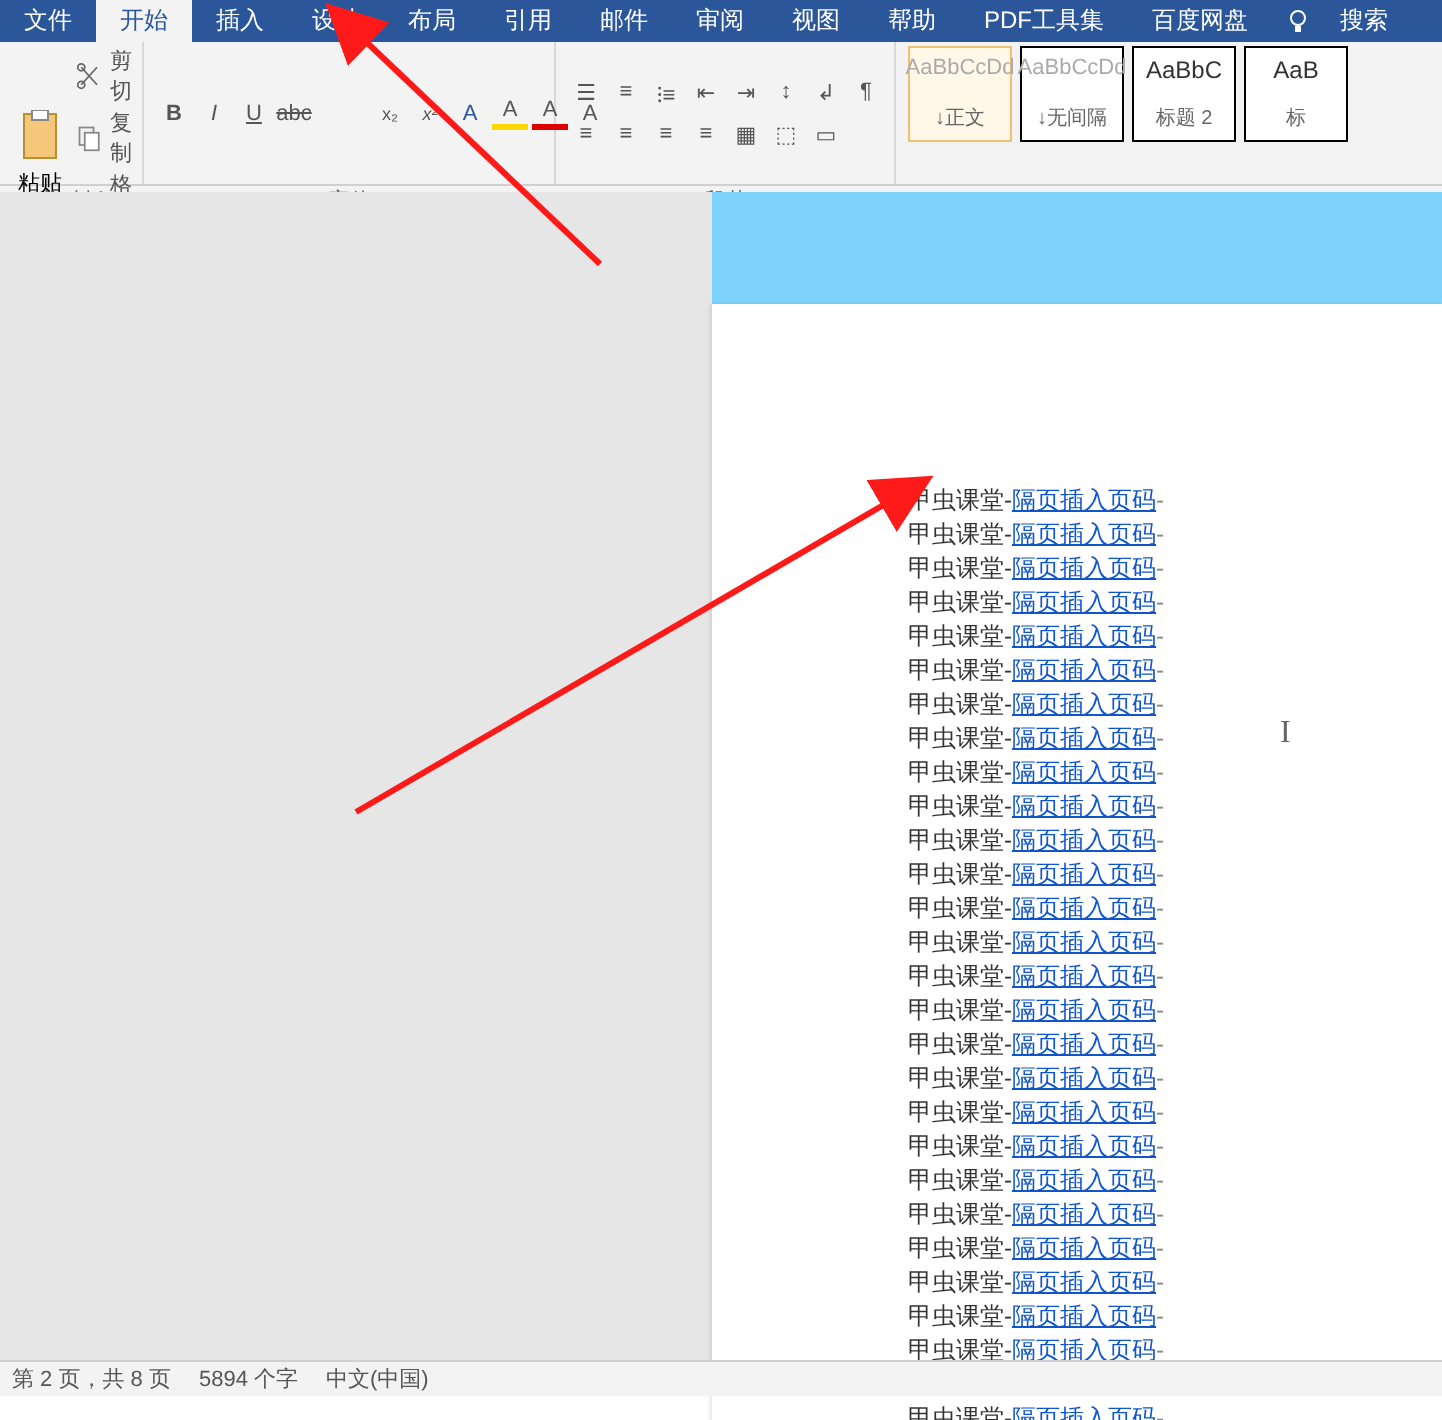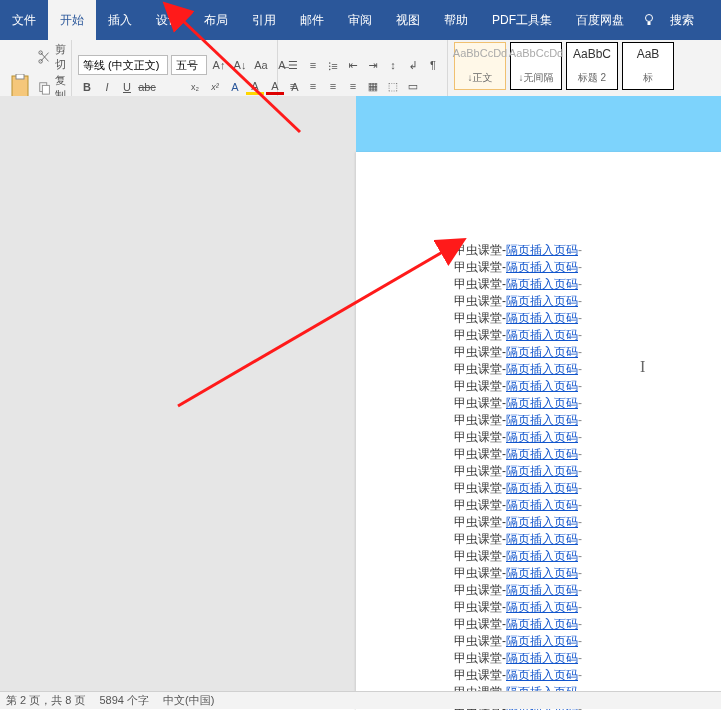--- a/index.html
+++ b/index.html
@@ -1,20 +1,20 @@
 <!DOCTYPE html>
 <html><head>
   <meta charset="utf-8">
   <style>
     * { margin: 0; padding: 0; box-sizing: border-box; font-family: "Microsoft YaHei", sans-serif; }
     body { width: 721px; height: 710px; overflow: hidden; background: #fff; position: relative; }
 
     .menu-bar {
       background: #2b579a;
-      height: 40px;
+      height: 21px;
       display: flex;
       align-items: stretch;
       color: #fff;
       font-size: 12px;
       text-align: right;
     }
     .menu-item {
       padding: 0 12px;
       display: flex;
       align-items: center;
@@ -139,21 +139,21 @@
       left: 640px;
       width: 1px;
       height: 14px;
       font-family: serif;
       color: #666;
     }
 
     
     .status-bar {
       position: absolute;
-      left: 0; right: 0; bottom: 1px;
+      left: 0; right: 0; bottom: 12px;
       height: 18px;
       background: #f3f3f3;
       border-top: 1px solid #d0d0d0;
       display: flex;
       align-items: center;
       gap: 14px;
       padding: 0 6px;
       font-size: 11px;
       color: #555;
     }
@@ -222,32 +222,20 @@
               </svg></span>
           <span>格式刷</span>
         </div>
       </div>
     </div>
   </div>
 
   <div class="ribbon-group" style="width:206px">
     <div class="ribbon-group-body">
       <div class="font-rows">
-        <div class="font-row1">
-          <div class="font-select font-name">
-              <span>等线 (中文正文)</span>
-            </div>
-          <div class="font-select font-size">
-              <span>五号</span>
-            </div>
-          <span class="icon-btn">A↑</span>
-          <span class="icon-btn">A↓</span>
-          <span class="icon-btn">Aa</span>
-          <span class="icon-btn">A̶</span>
-        </div>
         <div class="font-row2">
           <span class="icon-btn bold">B</span>
           <span class="icon-btn italic">I</span>
           <span class="icon-btn underline">U</span>
           <span class="icon-btn strike">abc</span>
           <span class="icon-btn subscript">x₂</span>
           <span class="icon-btn superscript">x²</span>
           <span class="icon-btn" style="color:#2b579a">A</span>
           <span class="icon-btn highlight-yellow">A</span>
           <span class="icon-btn fontcolor-red">A</span>

